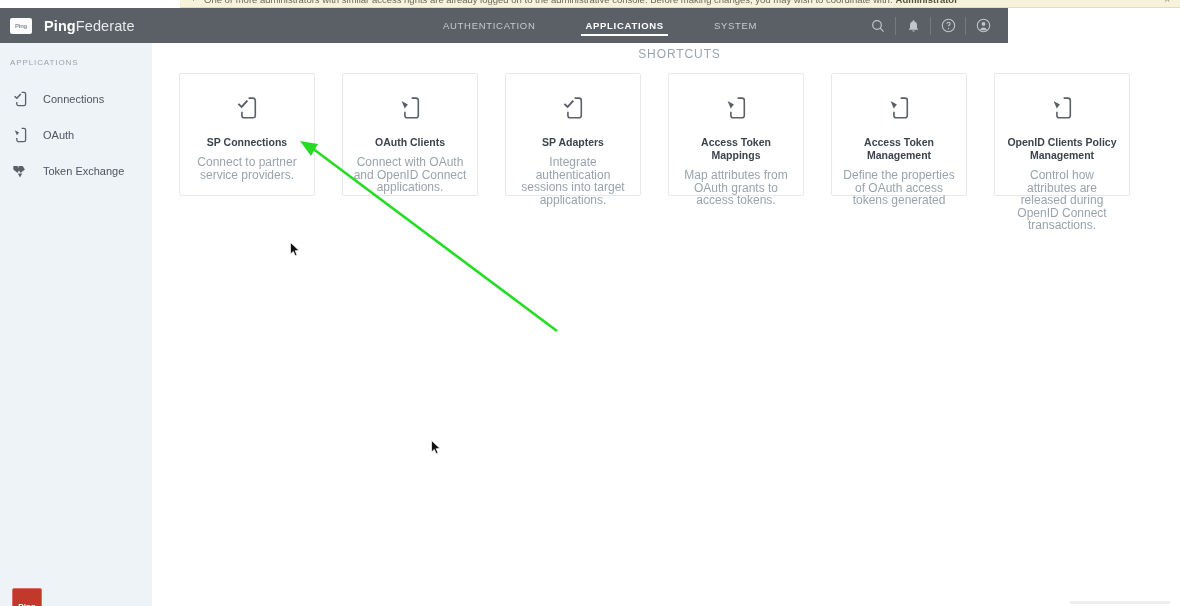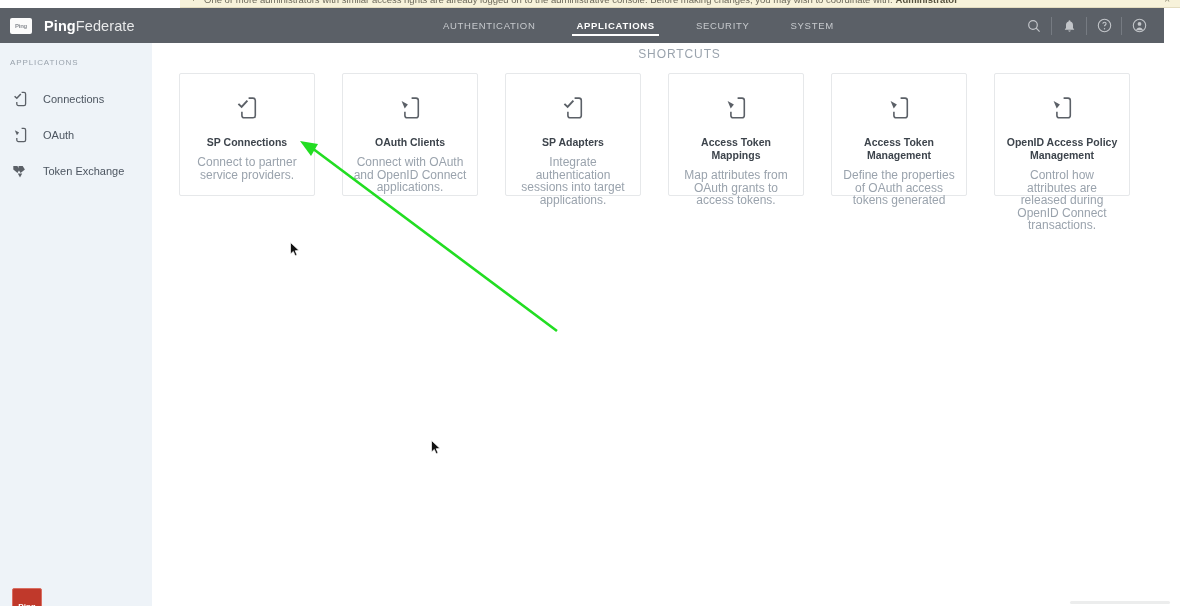--- a/index.html
+++ b/index.html
@@ -26,38 +26,38 @@
     content:""; position:absolute; left:3px; top:1.5px;
     width:1px; height:4px; background:#a39f86;
   }
   .banner .bold{ font-weight:bold; color:#56523f; margin-left:3px; }
   .banner .close{
     margin-left:auto; font-size:10px; color:#8d8974; cursor:pointer;
   }
 
   
   .topbar{
-    position:absolute; left:0; top:8px; width:1164px; height:35px;
+    position:absolute; left:0; top:8px; width:1008px; height:35px;
     background:#5b6067; display:flex; align-items:center;
   }
   .brand{ display:flex; align-items:center; padding-left:10px; }
   .brand-logo{
     width:22px; height:16px; background:#fbfbfb; border-radius:2px;
     display:flex; align-items:center; justify-content:center;
     font-size:6px; font-weight:bold; color:#8b8f95; letter-spacing:-0.3px;
   }
   .brand-text{
     margin-left:12px; font-size:14.5px; color:#ffffff; letter-spacing:0.1px;
   }
   .brand-text b{ font-weight:bold; }
   .brand-text span{ font-weight:normal; color:#e8e9ea; }
 
   .mainnav{
     position:absolute; left:425px; top:0; height:35px;
-    display:flex; align-items:center; gap:5px;
+    display:flex; align-items:center; gap:14px;
   }
   .navitem{
     font-size:9.5px; letter-spacing:0.7px; color:#c7cace;
     padding:0 18px; height:35px; line-height:35px; cursor:pointer;
     position:relative;
   }
   .navitem.active{ color:#ffffff; font-weight:bold; }
   .navitem.active::after{
     content:""; position:absolute; left:14px; right:14px; bottom:7px;
     height:2px; background:#ffffff;
@@ -167,21 +167,20 @@
   <div class="brand">
     <div class="brand-logo">Ping</div>
     <div class="brand-text">
       <b>Ping</b><span>Federate</span>
     </div>
   </div>
 
   <div class="mainnav">
     <div class="navitem">AUTHENTICATION</div>
     <div class="navitem active">APPLICATIONS</div>
-    <div class="navitem">SECURITY</div>
     <div class="navitem">SYSTEM</div>
   </div>
 
   <div class="topicons">
     <div class="ticon">
       <svg width="14" height="14" viewBox="0 0 14 14" fill="none" stroke="currentColor" stroke-width="1.2">
         <circle cx="6" cy="6" r="4.3"></circle>
           <line x1="9.2" y1="9.2" x2="12.6" y2="12.6"></line>
       </svg>
     </div>
@@ -312,21 +311,21 @@
       <div class="card-desc">Define the properties of OAuth access tokens generated</div>
     </div>
 
     <div class="card">
       <span class="card-icon">
         <svg width="22" height="24" viewBox="0 0 22 24" fill="none" stroke="currentColor" stroke-width="1.6">
           <path d="M12.6 2.1H17c1.3 0 2.3 1 2.3 2.3v15c0 1.3-1 2.3-2.3 2.3H8.2c-1.3 0-2.3-1-2.3-2.3v-3.6"></path>
           <path d="M5.7 12.6L2.6 5.1l6.3 3.5z" fill="currentColor" stroke="none"></path>
         </svg>
       </span>
-      <div class="card-title">OpenID Access Policy Management</div>
+      <div class="card-title">OpenID Clients Policy Management</div>
       <div class="card-desc">Control how attributes are released during OpenID Connect transactions.</div>
     </div>
 
   </div>
 
   <div class="hscroll"></div>
 </div>
 
 <svg class="anno">
   <line x1="557" y1="331" x2="312" y2="148" stroke="#22dd22" stroke-width="2.6"></line>

